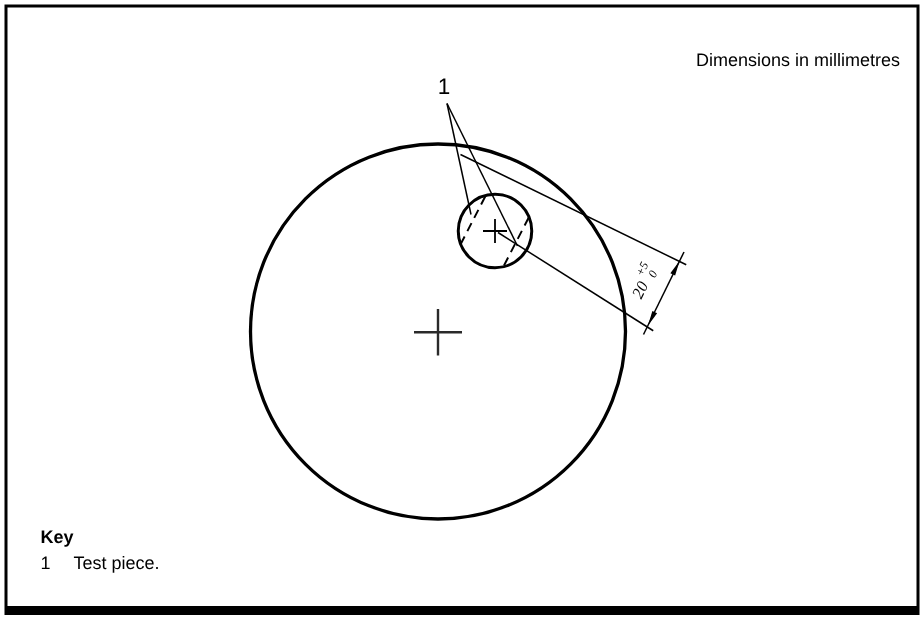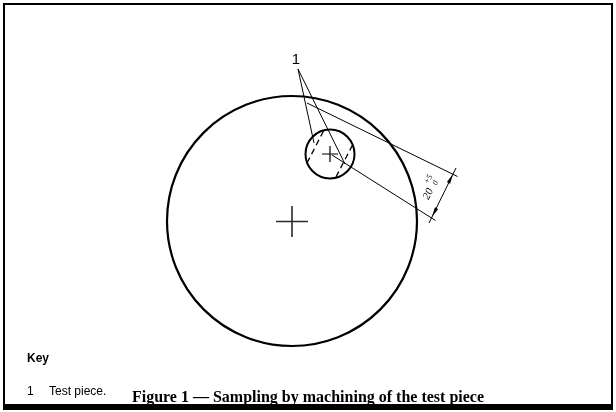--- a/index.html
+++ b/index.html
@@ -12,21 +12,21 @@
   .part-label{position:absolute;left:291px;top:53px;transform:translate(-50%,-50%);
               font-size:15px;}
   .dim-text{position:absolute;left:425px;top:183px;
             transform:translate(-50%,-50%) rotate(-64deg);
             display:flex;align-items:center;gap:3px;
             font-family:"Liberation Serif",serif;font-style:italic;
             font-size:11px;white-space:nowrap;}
   .dim-tol{display:inline-flex;flex-direction:column;align-items:center;
            font-size:8px;line-height:8px;transform:translateY(-1px);}
   .key-block{position:absolute;left:22px;top:346px;font-size:12px;line-height:15px;}
-  .key-title{font-weight:bold;margin-bottom:18px;}
+  .key-title{font-weight:bold;margin-bottom:2px;}
   .key-item{display:flex;}
   .key-ref{width:22px;}
   .caption{position:absolute;left:0;top:383px;width:100%;text-align:center;
            font-family:"Liberation Serif",serif;font-weight:bold;font-size:16px;}
 </style>
 </head>
 <body>
 
 <div class="stage">
   <div class="page">
@@ -48,35 +48,35 @@
       <line x1="293" y1="64" x2="340" y2="159" stroke="#000" stroke-width="1"></line>
 
       <line x1="302" y1="98" x2="452.5" y2="171.5" stroke="#000" stroke-width="1"></line>
       <line x1="327" y1="150" x2="430.5" y2="215.5" stroke="#000" stroke-width="1"></line>
 
       <line x1="424" y1="218" x2="451" y2="163" stroke="#000" stroke-width="1"></line>
       <polygon points="448,169 445.1,178.7 441.9,177.1" fill="#000"></polygon>
       <polygon points="427,212 433.1,203.9 429.9,202.3" fill="#000"></polygon>
     </svg>
 
+    <div class="units-note">Dimensions in millimetres</div>
 
     <div class="part-label">1</div>
 
     <div class="dim-text">
       <span>20</span>
       <span class="dim-tol">
         <span>+5</span>
         <span>0</span>
       </span>
     </div>
 
     <div class="key-block">
       <div class="key-title">Key</div>
       <div class="key-item">
         <span class="key-ref">1</span>
         <span>Test piece.</span>
       </div>
     </div>
 
-    <div class="caption">Figure 1 — Sampling by machining of the test piece</div>
 
   </div>
 </div>
 
 </body></html>

